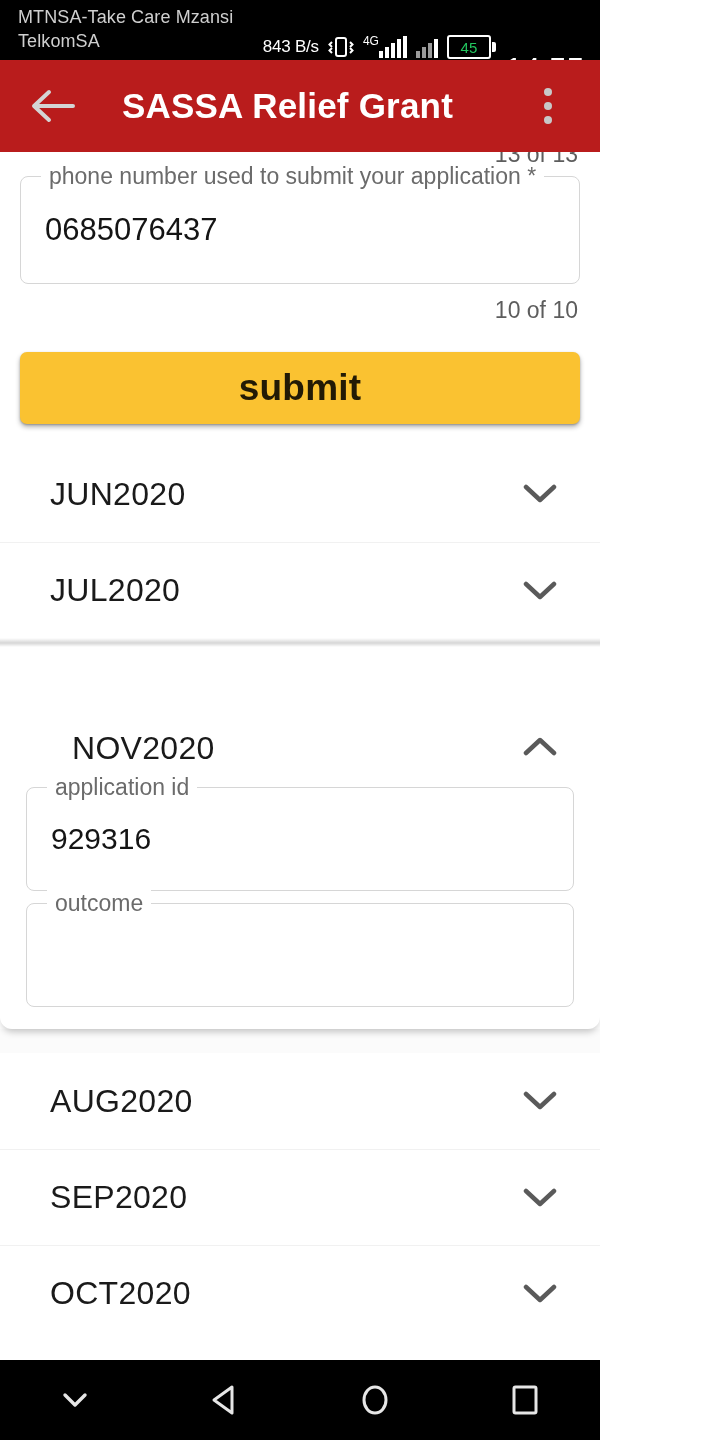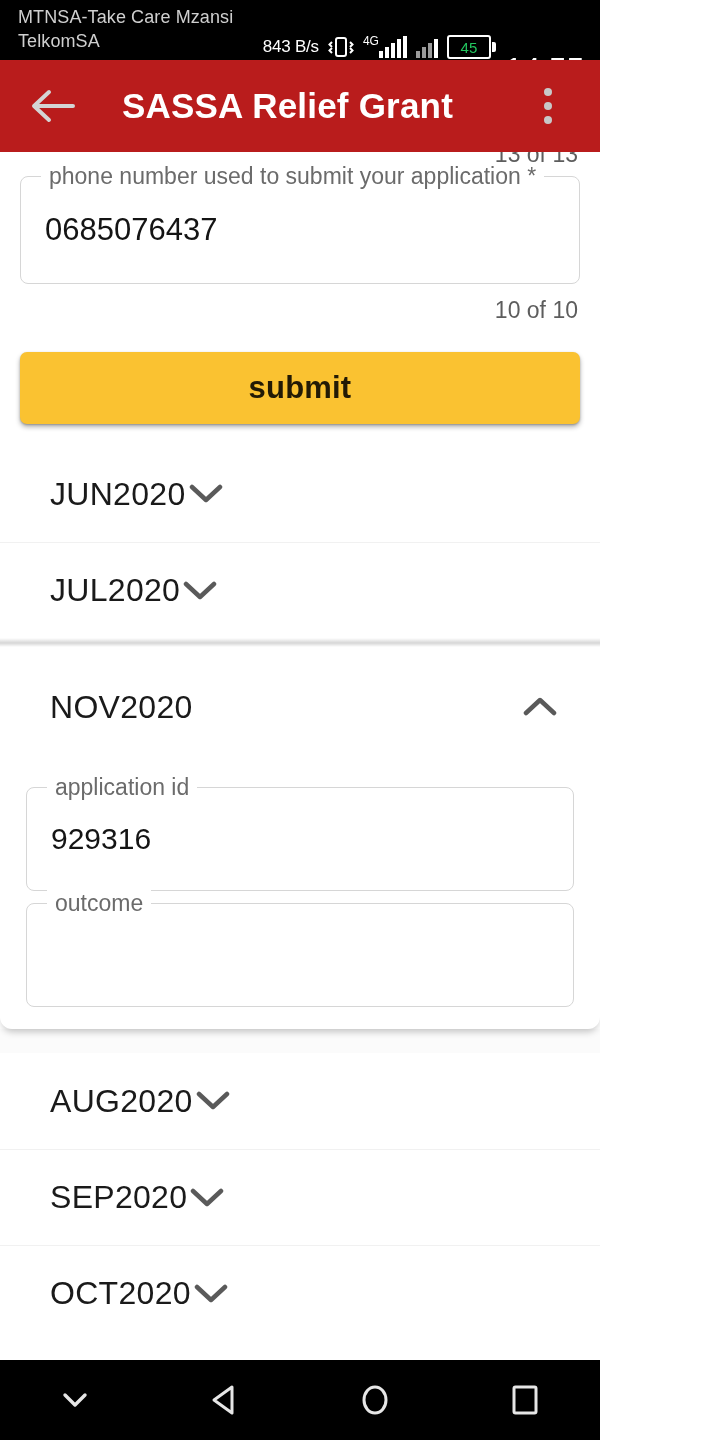--- a/index.html
+++ b/index.html
@@ -204,35 +204,36 @@
 
   
   .submit-wrap { padding: 28px 20px 0 20px; }
   .submit-btn {
     width: 100%;
     height: 72px;
     background: #fac231;
     border: none;
     border-radius: 7px;
     color: #221a05;
-    font-size: 31px;
+    font-size: 37px;
     font-weight: bold;
     font-family: "Liberation Sans", sans-serif;
     box-shadow: 0 3px 5px rgba(0,0,0,0.30), 0 1px 2px rgba(0,0,0,0.22);
     cursor: pointer;
     letter-spacing: 0.2px;
   }
 
   
   .acc-group { margin-top: 22px; background: #ffffff; }
   .acc-row {
     height: 96px;
     background: #ffffff;
     display: flex;
     align-items: center;
+    justify-content: space-between;
     padding: 0 40px 0 50px;
     cursor: pointer;
     border-top: 1px solid #f1f1f1;
   }
   .acc-row:first-child { border-top: none; }
   .acc-label {
     font-size: 32px;
     color: #1a1a1a;
     letter-spacing: 0.3px;
   }
@@ -247,23 +248,23 @@
     background: #ffffff;
     border-radius: 0 0 12px 12px;
     box-shadow: 0 5px 7px -2px rgba(0,0,0,0.22);
     padding-bottom: 22px;
     position: relative;
     z-index: 2;
   }
   .expanded-head {
     height: 120px;
     display: flex;
-    align-items: center;
+    align-items: flex-end;
     justify-content: space-between;
-    padding: 0 40px 0 50px;
+    padding: 0 40px 0 72px;
     cursor: pointer;
   }
   .expanded-body { padding: 8px 6px 0 6px; }
   .gap-strip { height: 24px; background: #ffffff; }
   .gap-strip.tinted { background: #fbfbfb; }
 
   
   .nav-bar {
     height: 80px;
     background: #000000;

